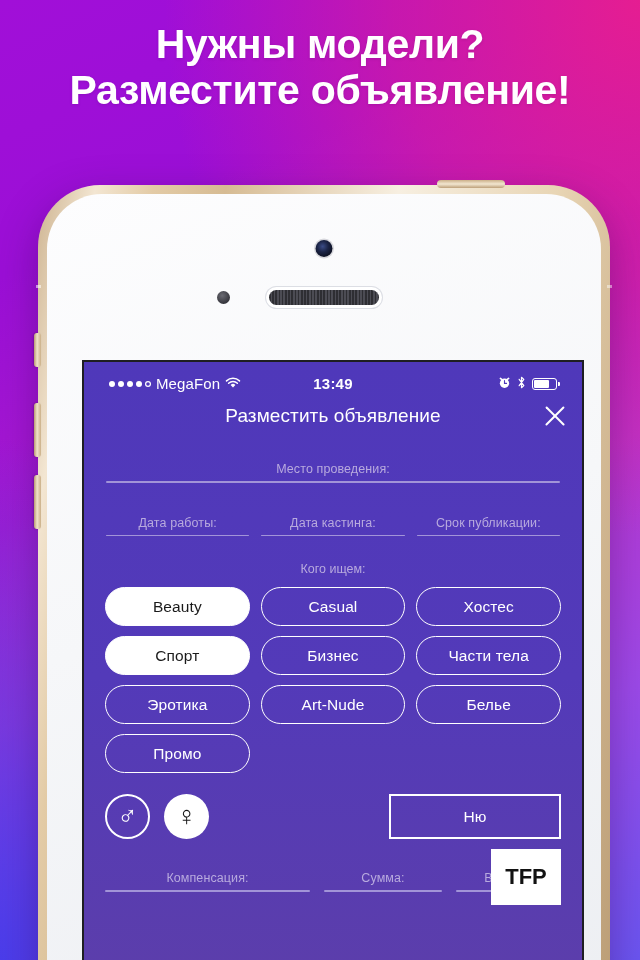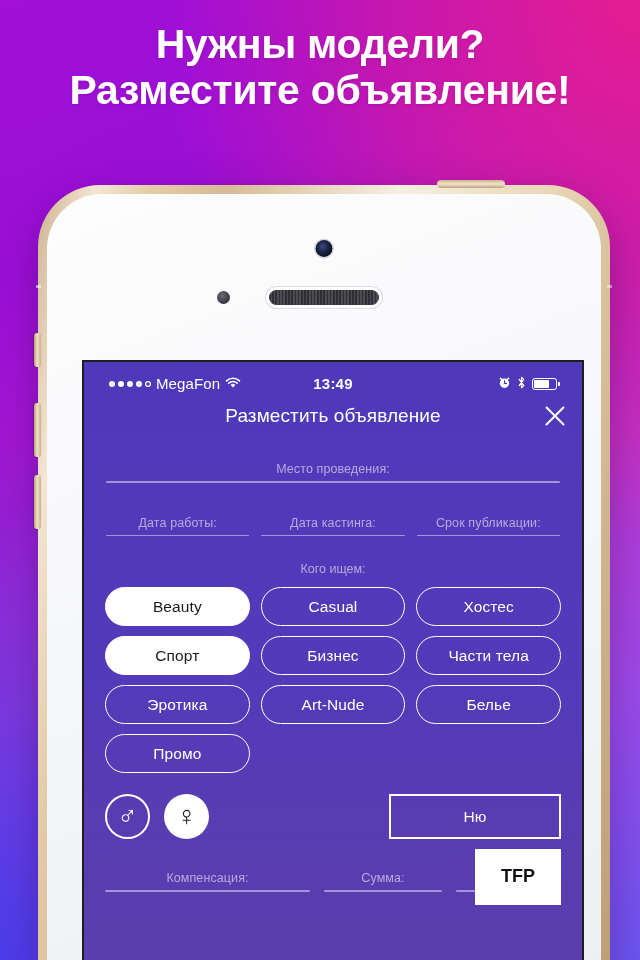--- a/index.html
+++ b/index.html
@@ -199,23 +199,23 @@
   .money-row {
     display:flex; align-items:flex-end; gap:14px;
     margin:32px 21px 0; position:relative;
   }
   .money-row .m1 { flex:2.05; }
   .money-row .m2 { flex:1.18; }
   .money-row .m3 { flex:1.05; }
   .money-row .field-label { text-align:center; }
   .tfp-btn {
     position:absolute; right:0; bottom:-13px;
-    width:86px; height:56px; background:#ffffff; color:#121212;
-    display:flex; align-items:center; justify-content:center;
-    font-size:18px; font-weight:700; cursor:pointer; user-select:none;
+    width:70px; height:56px; background:#ffffff; color:#121212;
+    display:flex; align-items:center; justify-content:center;
+    font-size:22px; font-weight:700; cursor:pointer; user-select:none;
   }
 </style>
 </head>
 <body>
 
 <div id="stage">
 
   <div class="headline">
     <span>Нужны модели?</span>
     <span class="l2">Разместите объявление!</span>

